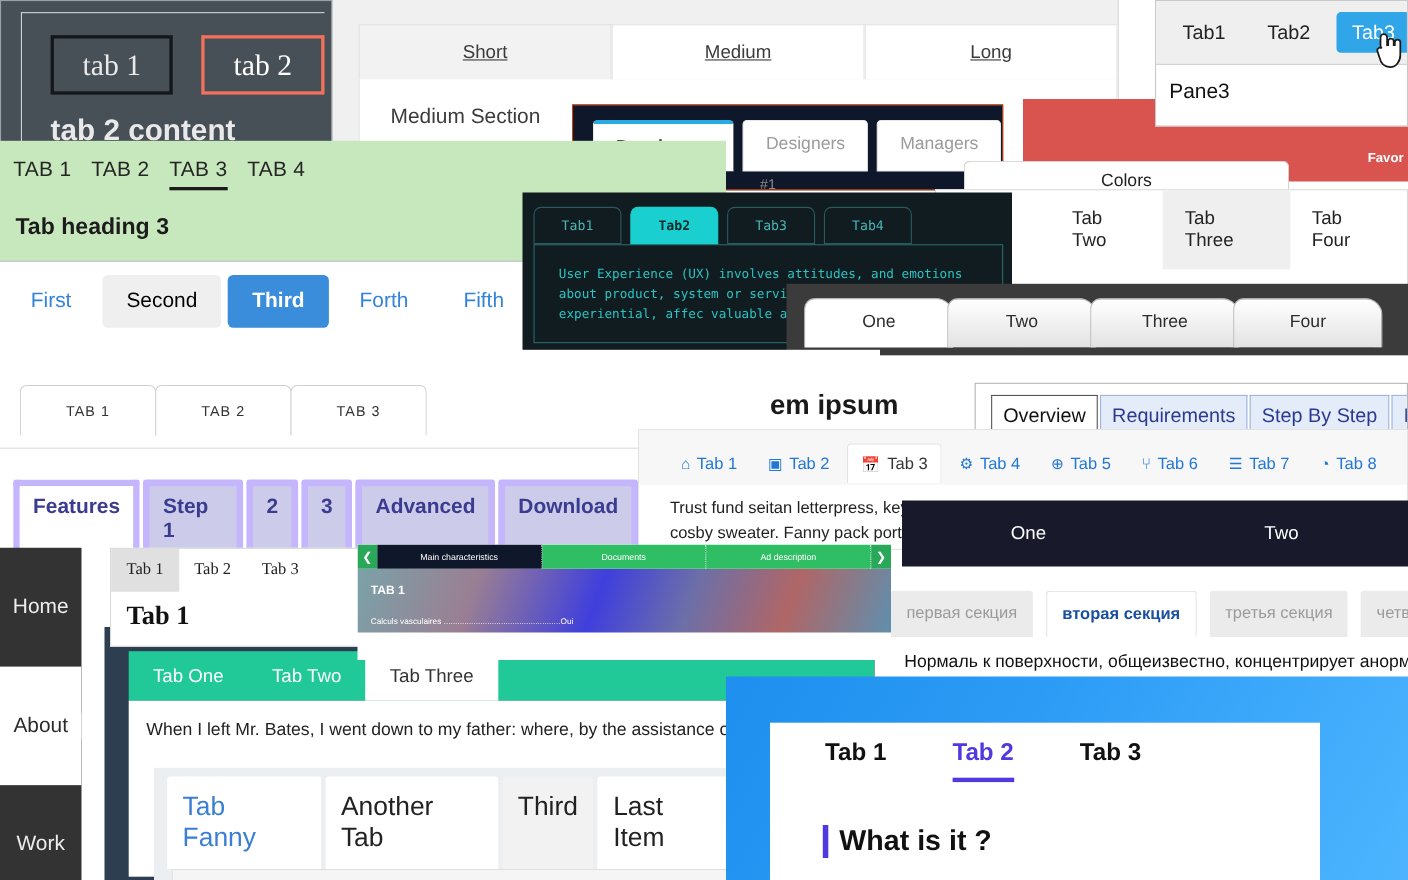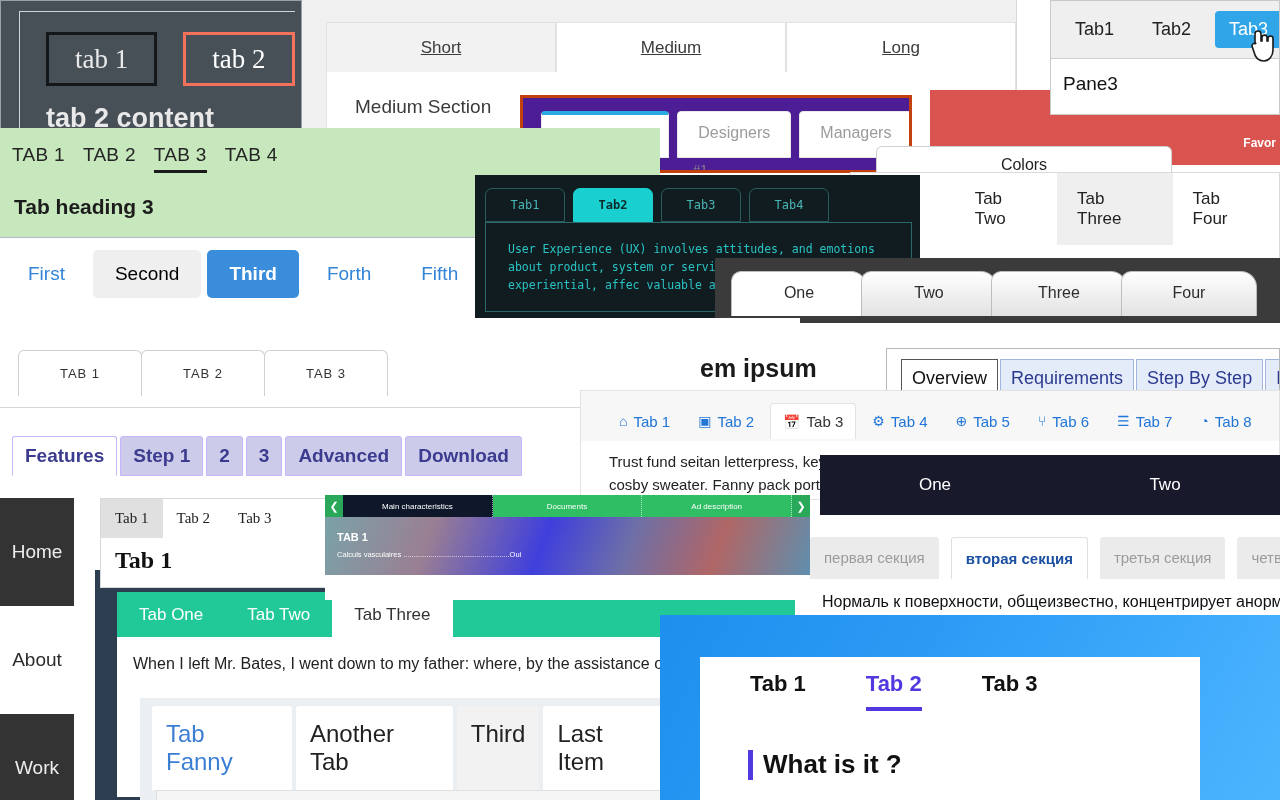--- a/index.html
+++ b/index.html
@@ -24,21 +24,21 @@
   #l-darkbox .content { margin-top:17px; font-size:27px; color:#e9e9ea; font-weight:bold; }
 
   
   #l-sml { left:302px; top:0; width:715px; height:134px; background:#f0f0f0; border-right:1px solid #d8d8d8; }
   #l-sml .bar { display:flex; height:50px; margin:22px 0 0 24px; }
   #l-sml .tab { flex:1; display:flex; align-items:center; justify-content:center; font-size:17px; color:#3b3b3b; background:#fff; border:1px solid #e2e2e2; border-bottom:none;text-decoration:underline; }
   #l-sml .tab.active { background:#f2f2f2; }
   #l-sml .panel { margin-left:24px; background:#fff; height:84px; border:1px solid #e2e2e2; border-top:none; padding:24px 0 0 28px; font-size:19px; color:#3b3b3b; }
 
   
-  #l-dev { left:520px; top:95px; width:392px; height:78px; background:#4c1d95; border:3px solid #c2410c; }
+  #l-dev { left:520px; top:95px; width:392px; height:78px; background:#0f172a; border:1px solid #c2410c; }
   #l-dev .row { display:flex; gap:8px; padding:13px 10px 0 18px; }
   #l-dev .t { padding:12px 20px; font-size:16px; color:#9b9b9b; background:#fff; border:1px solid #e8e8e8; border-radius:4px 4px 0 0; }
   #l-dev .t.active { color:#2b2b2b; font-weight:bold; border-top:4px solid #29abe2; background:#fff; }
   #l-dev .hash { position:absolute; left:170px; top:64px; font-size:13px; color:#888; }
 
   
   #l-tab123 { left:1050px; top:0; width:230px; height:115px; background:#fff; border:1px solid #c9c9c9; }
   #l-tab123 .hdr { height:58px; background:#efefef; border-bottom:1px solid #d0d0d0; display:flex; align-items:center; gap:10px; padding-left:10px; }
   #l-tab123 .t { padding:8px 14px; font-size:18px; color:#222; border-radius:4px; }
   #l-tab123 .t.active { background:#30a5e7; color:#fff; }
@@ -103,21 +103,21 @@
 
   
   #l-over { left:886px; top:348px; width:394px; height:60px; background:#fff; border:1px solid #b6b6b6; }
   #l-over .row { display:flex; padding:10px 0 0 14px; }
   #l-over .t { padding:8px 10px; font-size:18px; color:#2b3a8f; background:#e4ecfa; border:1px solid #9fb4de; border-bottom:2px solid #2b3a8f; margin-right:2px; white-space:nowrap; }
   #l-over .t.active { background:#fff; color:#111; border:1px solid #555; border-bottom:2px solid #fff; }
 
   
   #l-feat { left:0; top:408px; width:580px; height:92px; background:#fff; }
   #l-feat .row { display:flex; gap:3px; padding:28px 0 0 12px; }
-  #l-feat .t { padding:8px 12px; font-size:19px; font-weight:bold; color:#3b3b8f; background:#ccccea; border:1px solid #c4b5fd; border-radius:3px 3px 0 0; }
+  #l-feat .t { padding:8px 12px; font-size:19px; font-weight:bold; color:#3b3b8f; background:#ccccea; border:6px solid #c4b5fd; border-radius:3px 3px 0 0; }
   #l-feat .t.active { background:#fff; border-bottom-color:#fff; }
 
   
   #l-fa { left:580px; top:390px; width:700px; height:110px; background:#fff; border:1px solid #e2e2e2; }
   #l-fa .strip { display:flex; align-items:center; gap:4px; background:#f7f7f8; padding:10px 0 0 26px; height:50px; }
   #l-fa .t { display:flex; align-items:center; gap:6px; padding:9px 12px; font-size:15px; color:#2176d6; border-radius:4px 4px 0 0; }
   #l-fa .t.active { background:#fff; color:#333; border:1px solid #e2e2e2; border-bottom:none; }
   #l-fa .ic { font-size:14px; line-height:1; }
   #l-fa .body { padding:10px 0 0 28px; font-size:15px; color:#222; line-height:1.5; }
 
@@ -148,21 +148,21 @@
   #l-serif .h { padding:9px 0 0 14px; font-family:"Liberation Serif", serif; font-size:24px; font-weight:bold; color:#111; }
 
   
   #l-carousel { left:325px; top:495px; width:485px; height:105px; background:#fff; }
   #l-carousel .bar { display:flex; height:22px; }
   #l-carousel .arrow { width:18px; background:#2aa85a; color:#fff; font-size:11px; display:flex; align-items:center; justify-content:center; }
   #l-carousel .t { flex:1; text-align:center; font-size:8px; color:#fff; background:#2fbe63; display:flex; align-items:center; justify-content:center; border-right:1px dotted rgba(255,255,255,.6); }
   #l-carousel .t.active { background:#0f172a; }
   #l-carousel .pane { height:58px; background:linear-gradient(110deg,#7aa2a8 0%,#9a7f93 22%,#3f3fdd 45%,#6d6fa8 62%,#b06666 80%,#5f8fae 100%); padding:14px 0 0 12px; }
   #l-carousel .pane .t1 { font-size:11px; font-weight:bold; color:#fff; }
-  #l-carousel .pane .t2 { font-size:7.5px; color:#fff; margin-top:7px; }
+  #l-carousel .pane .t2 { font-size:7.5px; color:#fff; margin-top:17px; }
 
   
   #l-teal { left:95px; top:570px; width:700px; height:230px; background:#2c3e50; }
   #l-teal .inner { margin:22px 0 0 22px; background:#20c997; height:45px; display:flex; }
   #l-teal .t { padding:13px 22px; font-size:17px; color:#fff; }
   #l-teal .t.active { background:#fff; color:#333; }
   #l-teal .body { margin-left:22px; background:#fff; height:160px; padding:18px 0 0 16px; font-size:16px; color:#222; white-space:nowrap; }
 
   
   #l-item { left:140px; top:698px; width:530px; height:102px; background:#eceff1; }

